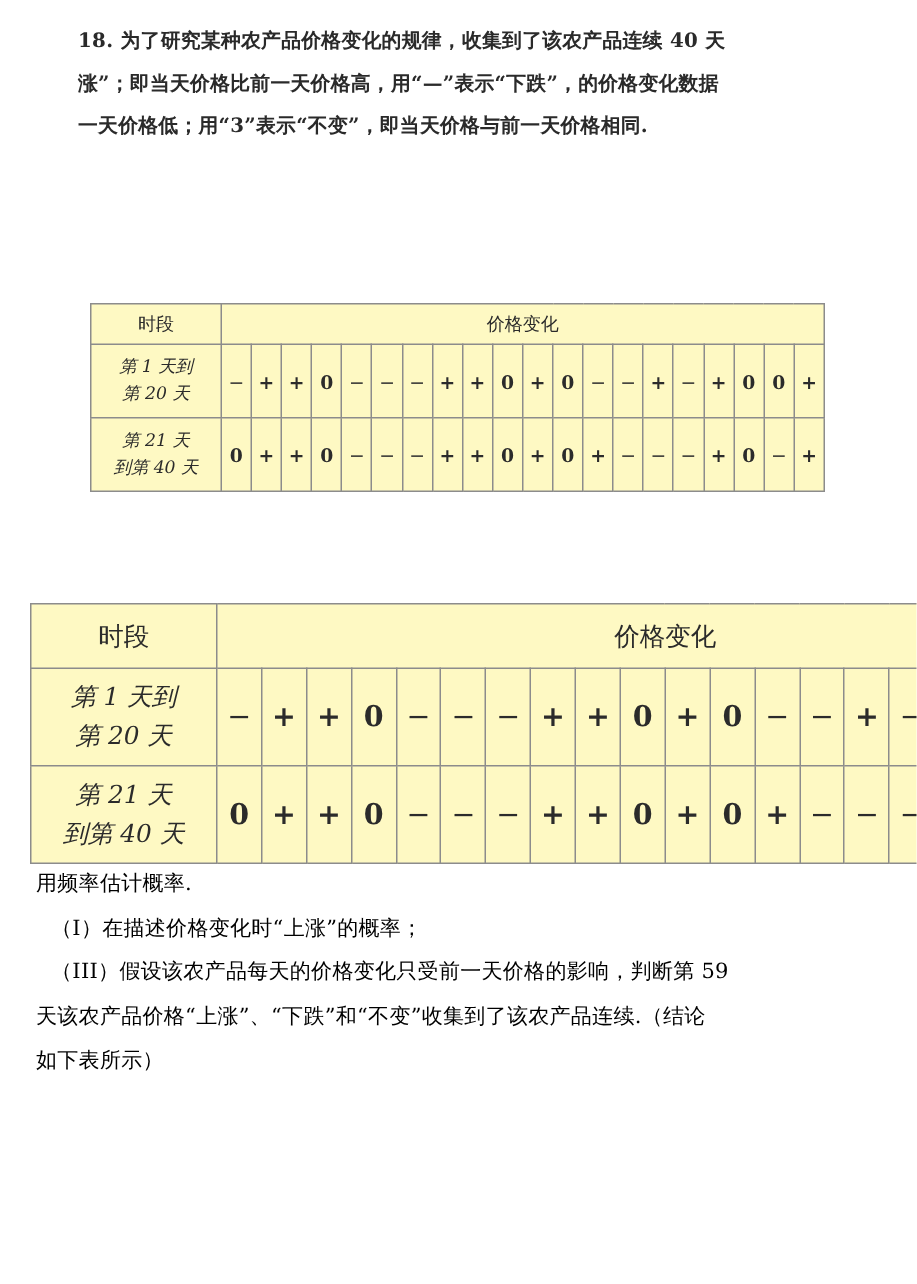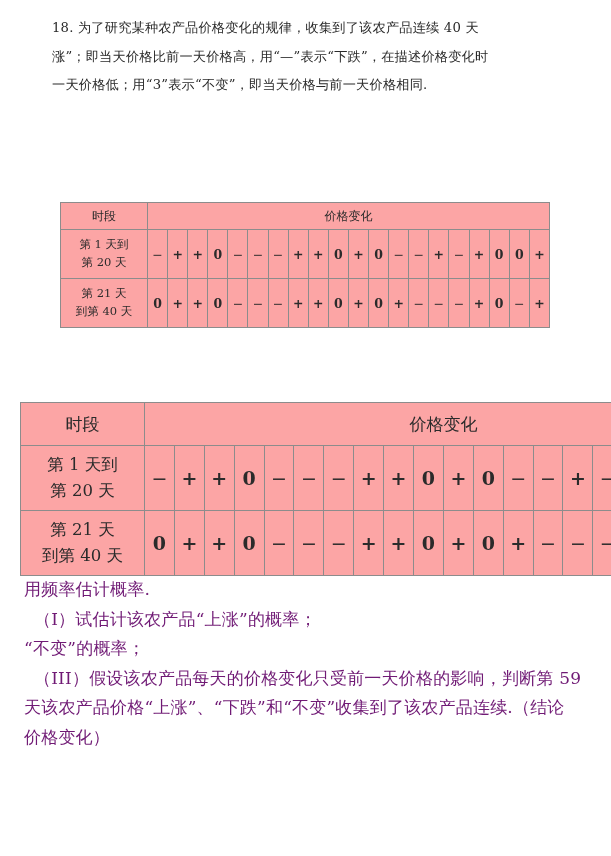--- a/index.html
+++ b/index.html
@@ -15,49 +15,51 @@
     overflow: hidden;
     position: relative;
   }
 
   
   .stmt-top {
     position: absolute;
     left: 52px;
     top: 14px;
     width: 540px;
+    font-weight: bold;
   }
   .stmt-top p {
     margin: 0 0 0px 0;
     font-size: 13.2px;
     line-height: 28.5px;
     letter-spacing: 0.2px;
     color: #2a2a2a;
     text-align: left;
     white-space: nowrap;
   }
 
   
   table.pricetable {
     border-collapse: collapse;
     table-layout: fixed;
-    background: #fca5a5;
+    background: #fef9c3;
   }
   table.pricetable td,
   table.pricetable th {
     border: 1px solid #8c8c8c;
     text-align: center;
     vertical-align: middle;
     font-weight: normal;
     color: #2b2b2b;
     padding: 0;
   }
   .period-label {
     line-height: 1.55;
     white-space: nowrap;
+    font-style: italic;
   }
   .sym {
     font-family: "DejaVu Serif", "Liberation Serif", serif;
     color: #1c1c1c;
   }
   .sym.plus  { font-weight: 700; }
   .sym.minus { font-weight: 400; }
   .sym.zero  { font-weight: 700; }
 
   
@@ -96,34 +98,34 @@
 
   
   .stmt-bottom {
     position: absolute;
     left: 24px;
     top: 575px;
     width: 575px;
   }
   .stmt-bottom p {
     margin: 0;
-    font-size: 17px;
+    font-size: 14px;
     line-height: 29.5px;
     letter-spacing: 0.2px;
-    color: #701a75;
+    color: #000000;
     white-space: nowrap;
   }
   .stmt-bottom p.indent { text-indent: 10px; }
 </style>
 </head>
 <body>
 
 <div class="stmt-top">
   <p>18. 为了研究某种农产品价格变化的规律，收集到了该农产品连续 40 天</p>
-  <p>涨”；即当天价格比前一天价格高，用“—”表示“下跌”，在描述价格变化时</p>
+  <p>涨”；即当天价格比前一天价格高，用“—”表示“下跌”，的价格变化数据</p>
   <p>一天价格低；用“3”表示“不变”，即当天价格与前一天价格相同.</p>
 </div>
 
 <div id="table-one-wrap">
   <table id="table-one" class="pricetable">
     <tbody>
       <tr class="hdr-row">
         <td class="col-label">时段</td>
         <td colspan="20">价格变化</td>
       </tr>
@@ -235,18 +237,17 @@
         <td class="sym minus">−</td>
         <td class="sym minus">−</td>
 
       </tr>
     </tbody>
   </table>
 </div>
 
 <div class="stmt-bottom">
   <p>用频率估计概率.</p>
-  <p class="indent">（I）试估计该农产品“上涨”的概率；</p>
-  <p>“不变”的概率；</p>
+  <p class="indent">（I）在描述价格变化时“上涨”的概率；</p>
   <p class="indent">（III）假设该农产品每天的价格变化只受前一天价格的影响，判断第 59</p>
   <p>天该农产品价格“上涨”、“下跌”和“不变”收集到了该农产品连续.（结论</p>
-  <p>价格变化）</p>
+  <p>如下表所示）</p>
 </div>
 
 </body></html>

